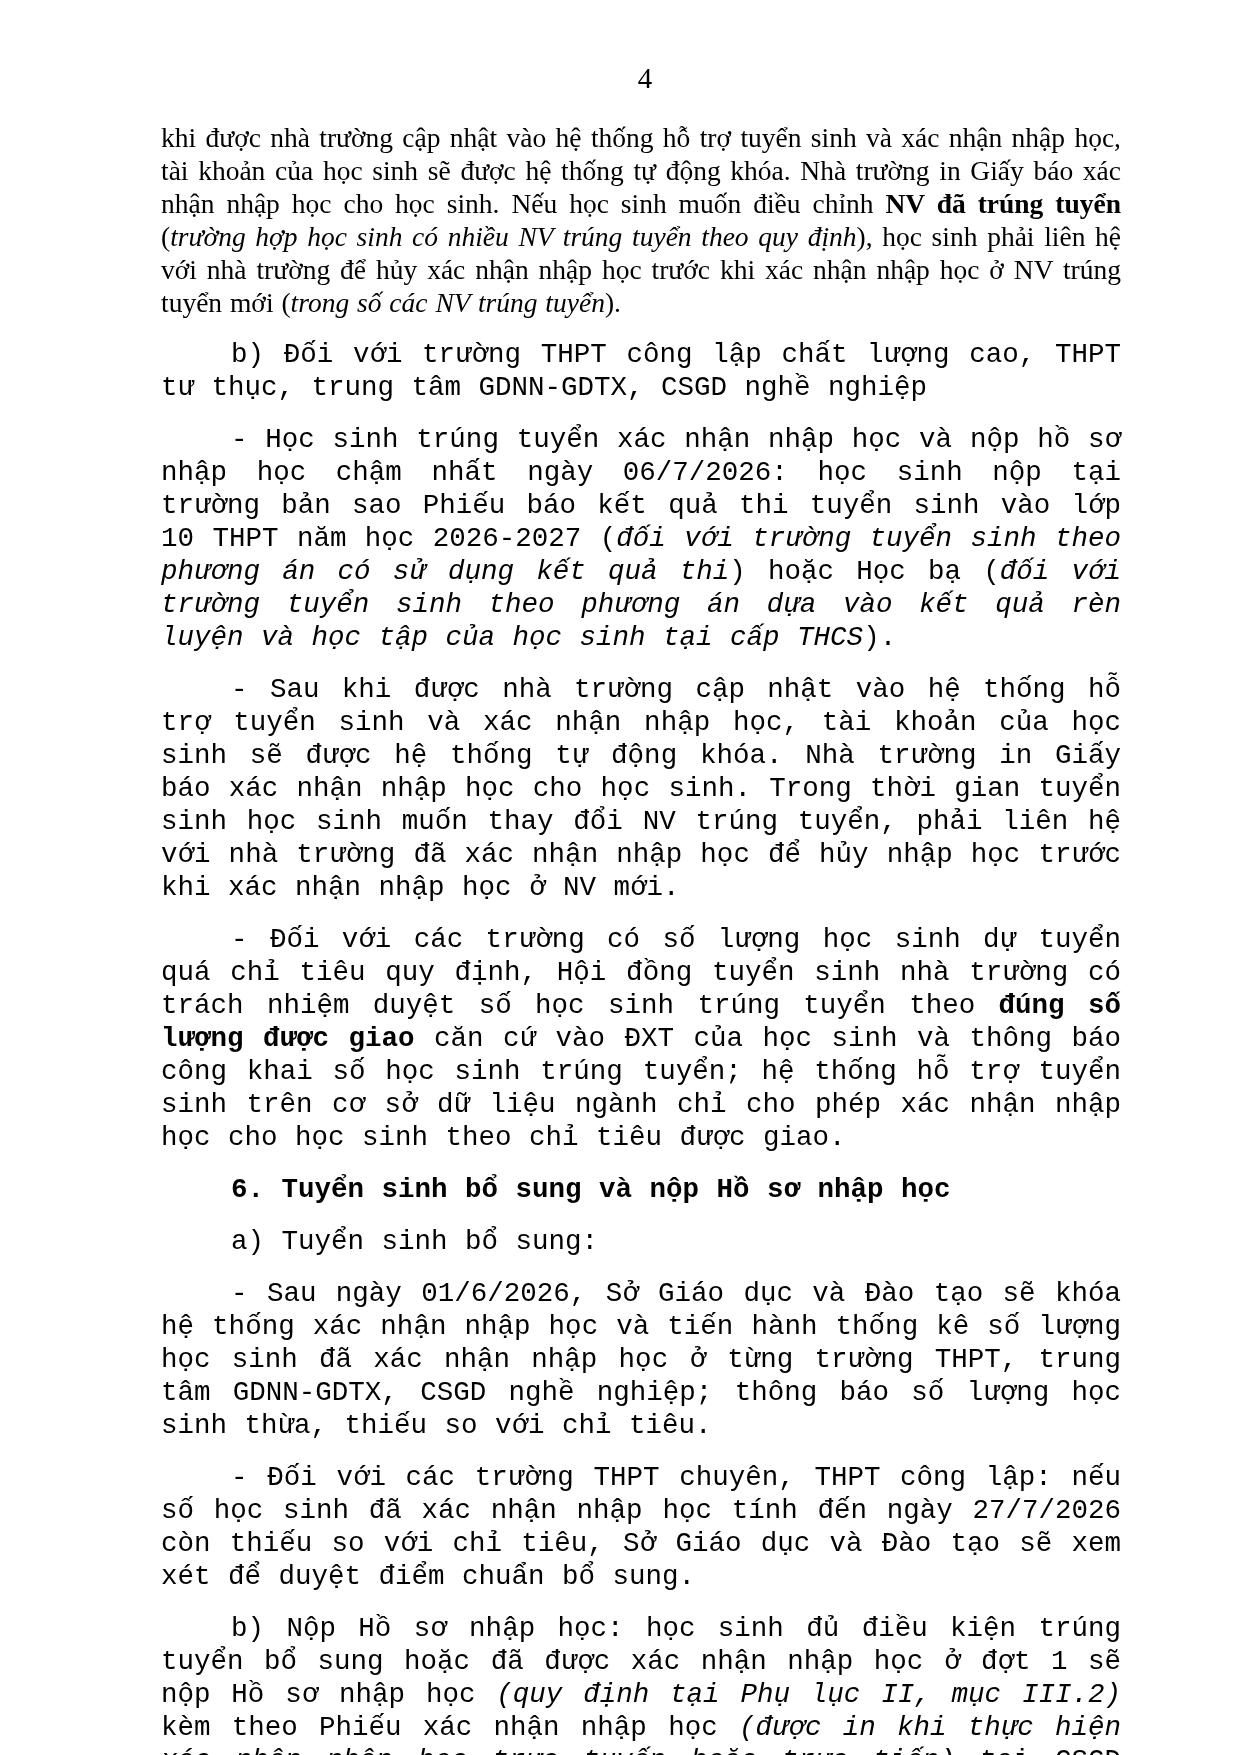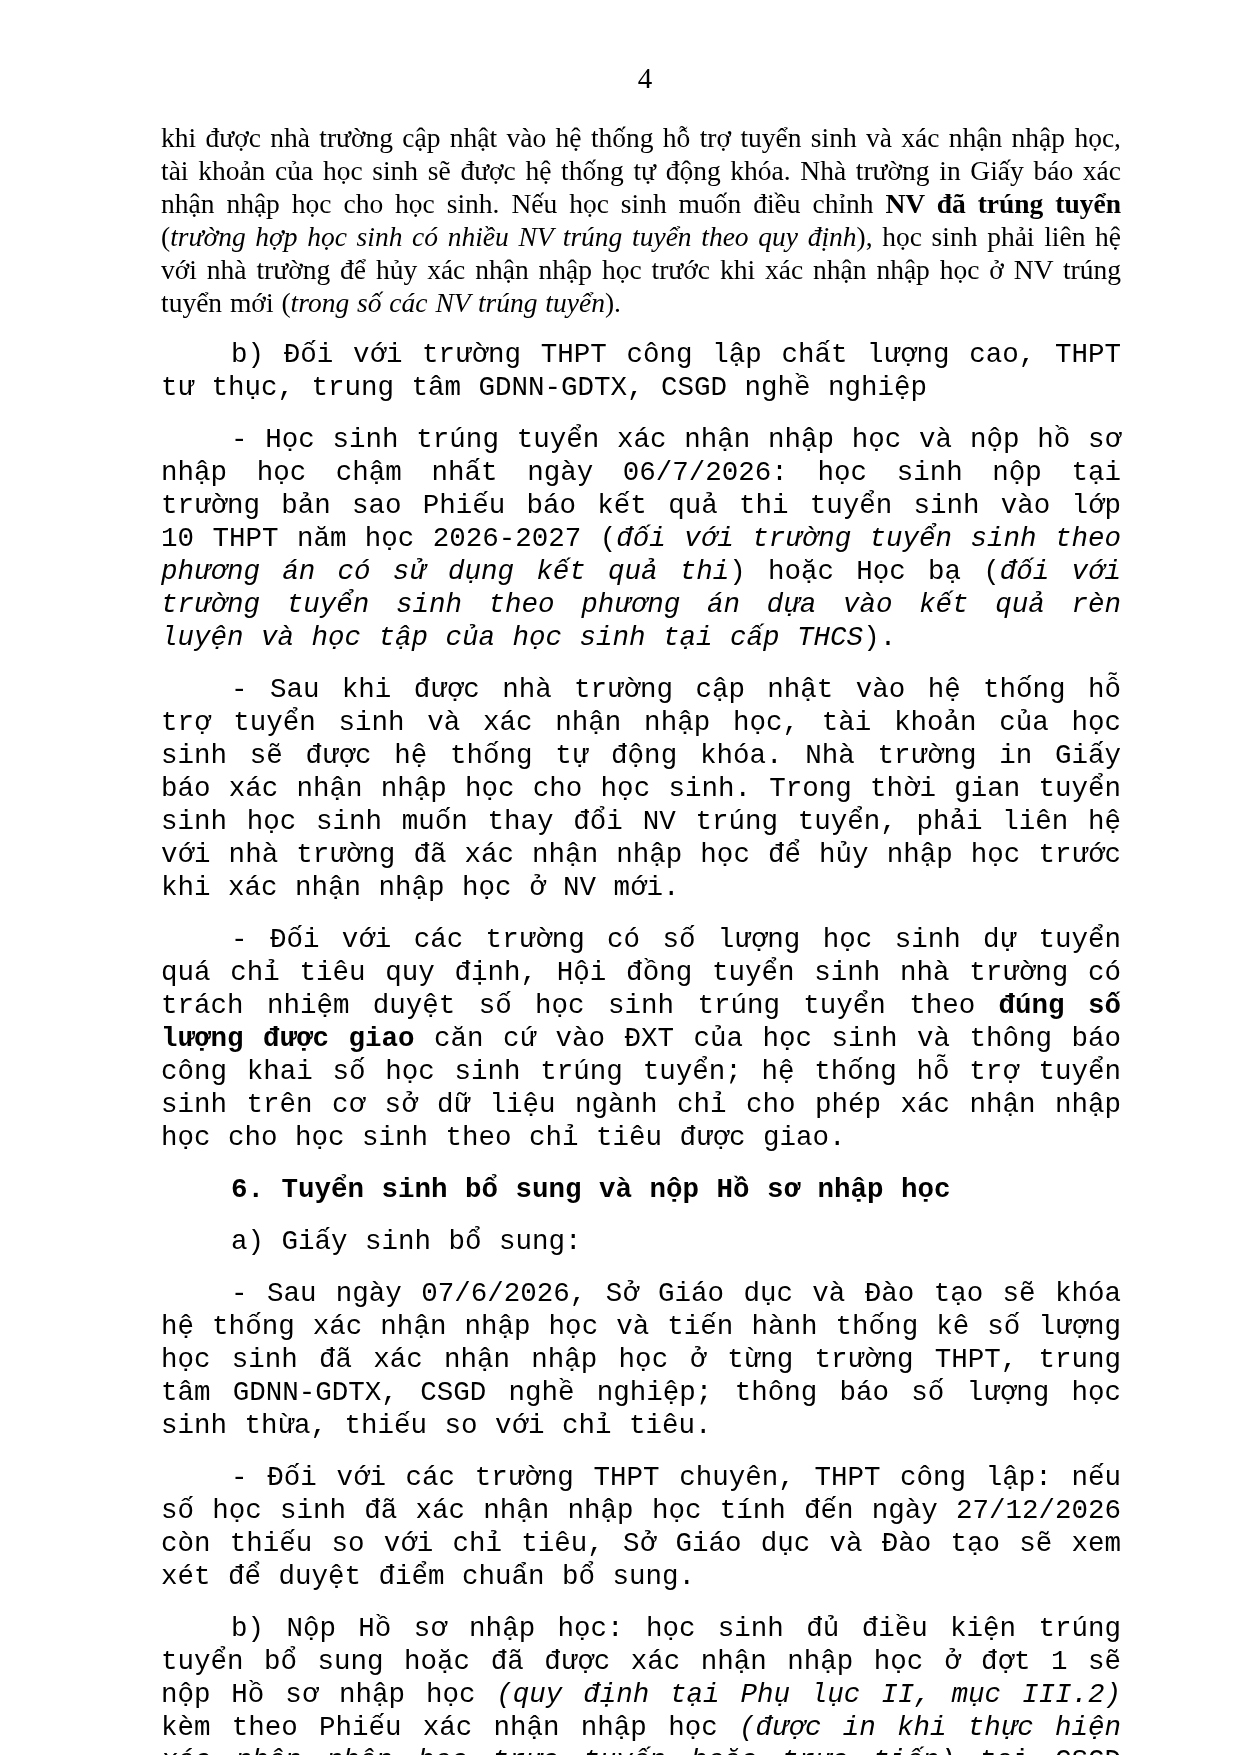--- a/index.html
+++ b/index.html
@@ -57,18 +57,18 @@
 
 <div class="page">
   <div class="pagenum">4</div>
   <div class="doc-body">
       <p class=""><span>khi được nhà trường cập nhật vào hệ thống hỗ trợ tuyển sinh và xác nhận nhập học, tài khoản của học sinh sẽ được hệ thống tự động khóa. Nhà trường in Giấy báo xác nhận nhập học cho học sinh. Nếu học sinh muốn điều chỉnh </span><span class="b">NV đã trúng tuyển</span><span> (</span><span class="i">trường hợp học sinh có nhiều NV trúng tuyển theo quy định</span><span>), học sinh phải liên hệ với nhà trường để hủy xác nhận nhập học trước khi xác nhận nhập học ở NV trúng tuyển mới (</span><span class="i">trong số các NV trúng tuyển</span><span>).</span></p>
       <p class="indent"><span>b) Đối với trường THPT công lập chất lượng cao, THPT tư thục, trung tâm GDNN-GDTX, CSGD nghề nghiệp</span></p>
       <p class="indent"><span>- Học sinh trúng tuyển xác nhận nhập học và nộp hồ sơ nhập học chậm nhất ngày 06/7/2026: học sinh nộp tại trường bản sao Phiếu báo kết quả thi tuyển sinh vào lớp 10 THPT năm học 2026-2027 (</span><span class="i">đối với trường tuyển sinh theo phương án có sử dụng kết quả thi</span><span>) hoặc Học bạ (</span><span class="i">đối với trường tuyển sinh theo phương án dựa vào kết quả rèn luyện và học tập của học sinh tại cấp THCS</span><span>).</span></p>
       <p class="indent"><span>- Sau khi được nhà trường cập nhật vào hệ thống hỗ trợ tuyển sinh và xác nhận nhập học, tài khoản của học sinh sẽ được hệ thống tự động khóa. Nhà trường in Giấy báo xác nhận nhập học cho học sinh. Trong thời gian tuyển sinh học sinh muốn thay đổi NV trúng tuyển, phải liên hệ với nhà trường đã xác nhận nhập học để hủy nhập học trước khi xác nhận nhập học ở NV mới.</span></p>
       <p class="indent"><span>- Đối với các trường có số lượng học sinh dự tuyển quá chỉ tiêu quy định, Hội đồng tuyển sinh nhà trường có trách nhiệm duyệt số học sinh trúng tuyển theo </span><span class="b">đúng số lượng được giao</span><span> căn cứ vào ĐXT của học sinh và thông báo công khai số học sinh trúng tuyển; hệ thống hỗ trợ tuyển sinh trên cơ sở dữ liệu ngành chỉ cho phép xác nhận nhập học cho học sinh theo chỉ tiêu được giao.</span></p>
       <p class="indent heading"><span class="b">6. Tuyển sinh bổ sung và nộp Hồ sơ nhập học</span></p>
-      <p class="indent"><span>a) Giấy sinh bổ sung:</span></p>
-      <p class="indent"><span>- Sau ngày 07/6/2026, Sở Giáo dục và Đào tạo sẽ khóa hệ thống xác nhận nhập học và tiến hành thống kê số lượng học sinh đã xác nhận nhập học ở từng trường THPT, trung tâm GDNN-GDTX, CSGD nghề nghiệp; thông báo số lượng học sinh thừa, thiếu so với chỉ tiêu.</span></p>
-      <p class="indent"><span>- Đối với các trường THPT chuyên, THPT công lập: nếu số học sinh đã xác nhận nhập học tính đến ngày 27/12/2026 còn thiếu so với chỉ tiêu, Sở Giáo dục và Đào tạo sẽ xem xét để duyệt điểm chuẩn bổ sung.</span></p>
+      <p class="indent"><span>a) Tuyển sinh bổ sung:</span></p>
+      <p class="indent"><span>- Sau ngày 01/6/2026, Sở Giáo dục và Đào tạo sẽ khóa hệ thống xác nhận nhập học và tiến hành thống kê số lượng học sinh đã xác nhận nhập học ở từng trường THPT, trung tâm GDNN-GDTX, CSGD nghề nghiệp; thông báo số lượng học sinh thừa, thiếu so với chỉ tiêu.</span></p>
+      <p class="indent"><span>- Đối với các trường THPT chuyên, THPT công lập: nếu số học sinh đã xác nhận nhập học tính đến ngày 27/7/2026 còn thiếu so với chỉ tiêu, Sở Giáo dục và Đào tạo sẽ xem xét để duyệt điểm chuẩn bổ sung.</span></p>
       <p class="indent"><span>b) Nộp Hồ sơ nhập học: học sinh đủ điều kiện trúng tuyển bổ sung hoặc đã được xác nhận nhập học ở đợt 1 sẽ nộp Hồ sơ nhập học </span><span class="i">(quy định tại Phụ lục II, mục III.2)</span><span> kèm theo Phiếu xác nhận nhập học </span><span class="i">(được in khi thực hiện xác nhận nhập học trực tuyến hoặc trực tiếp)</span><span> tại CSGD trúng tuyển từ ngày 04/7/2026 đến ngày 06/7/2026.</span></p>
     </div>
 </div>
 
 </body></html>

